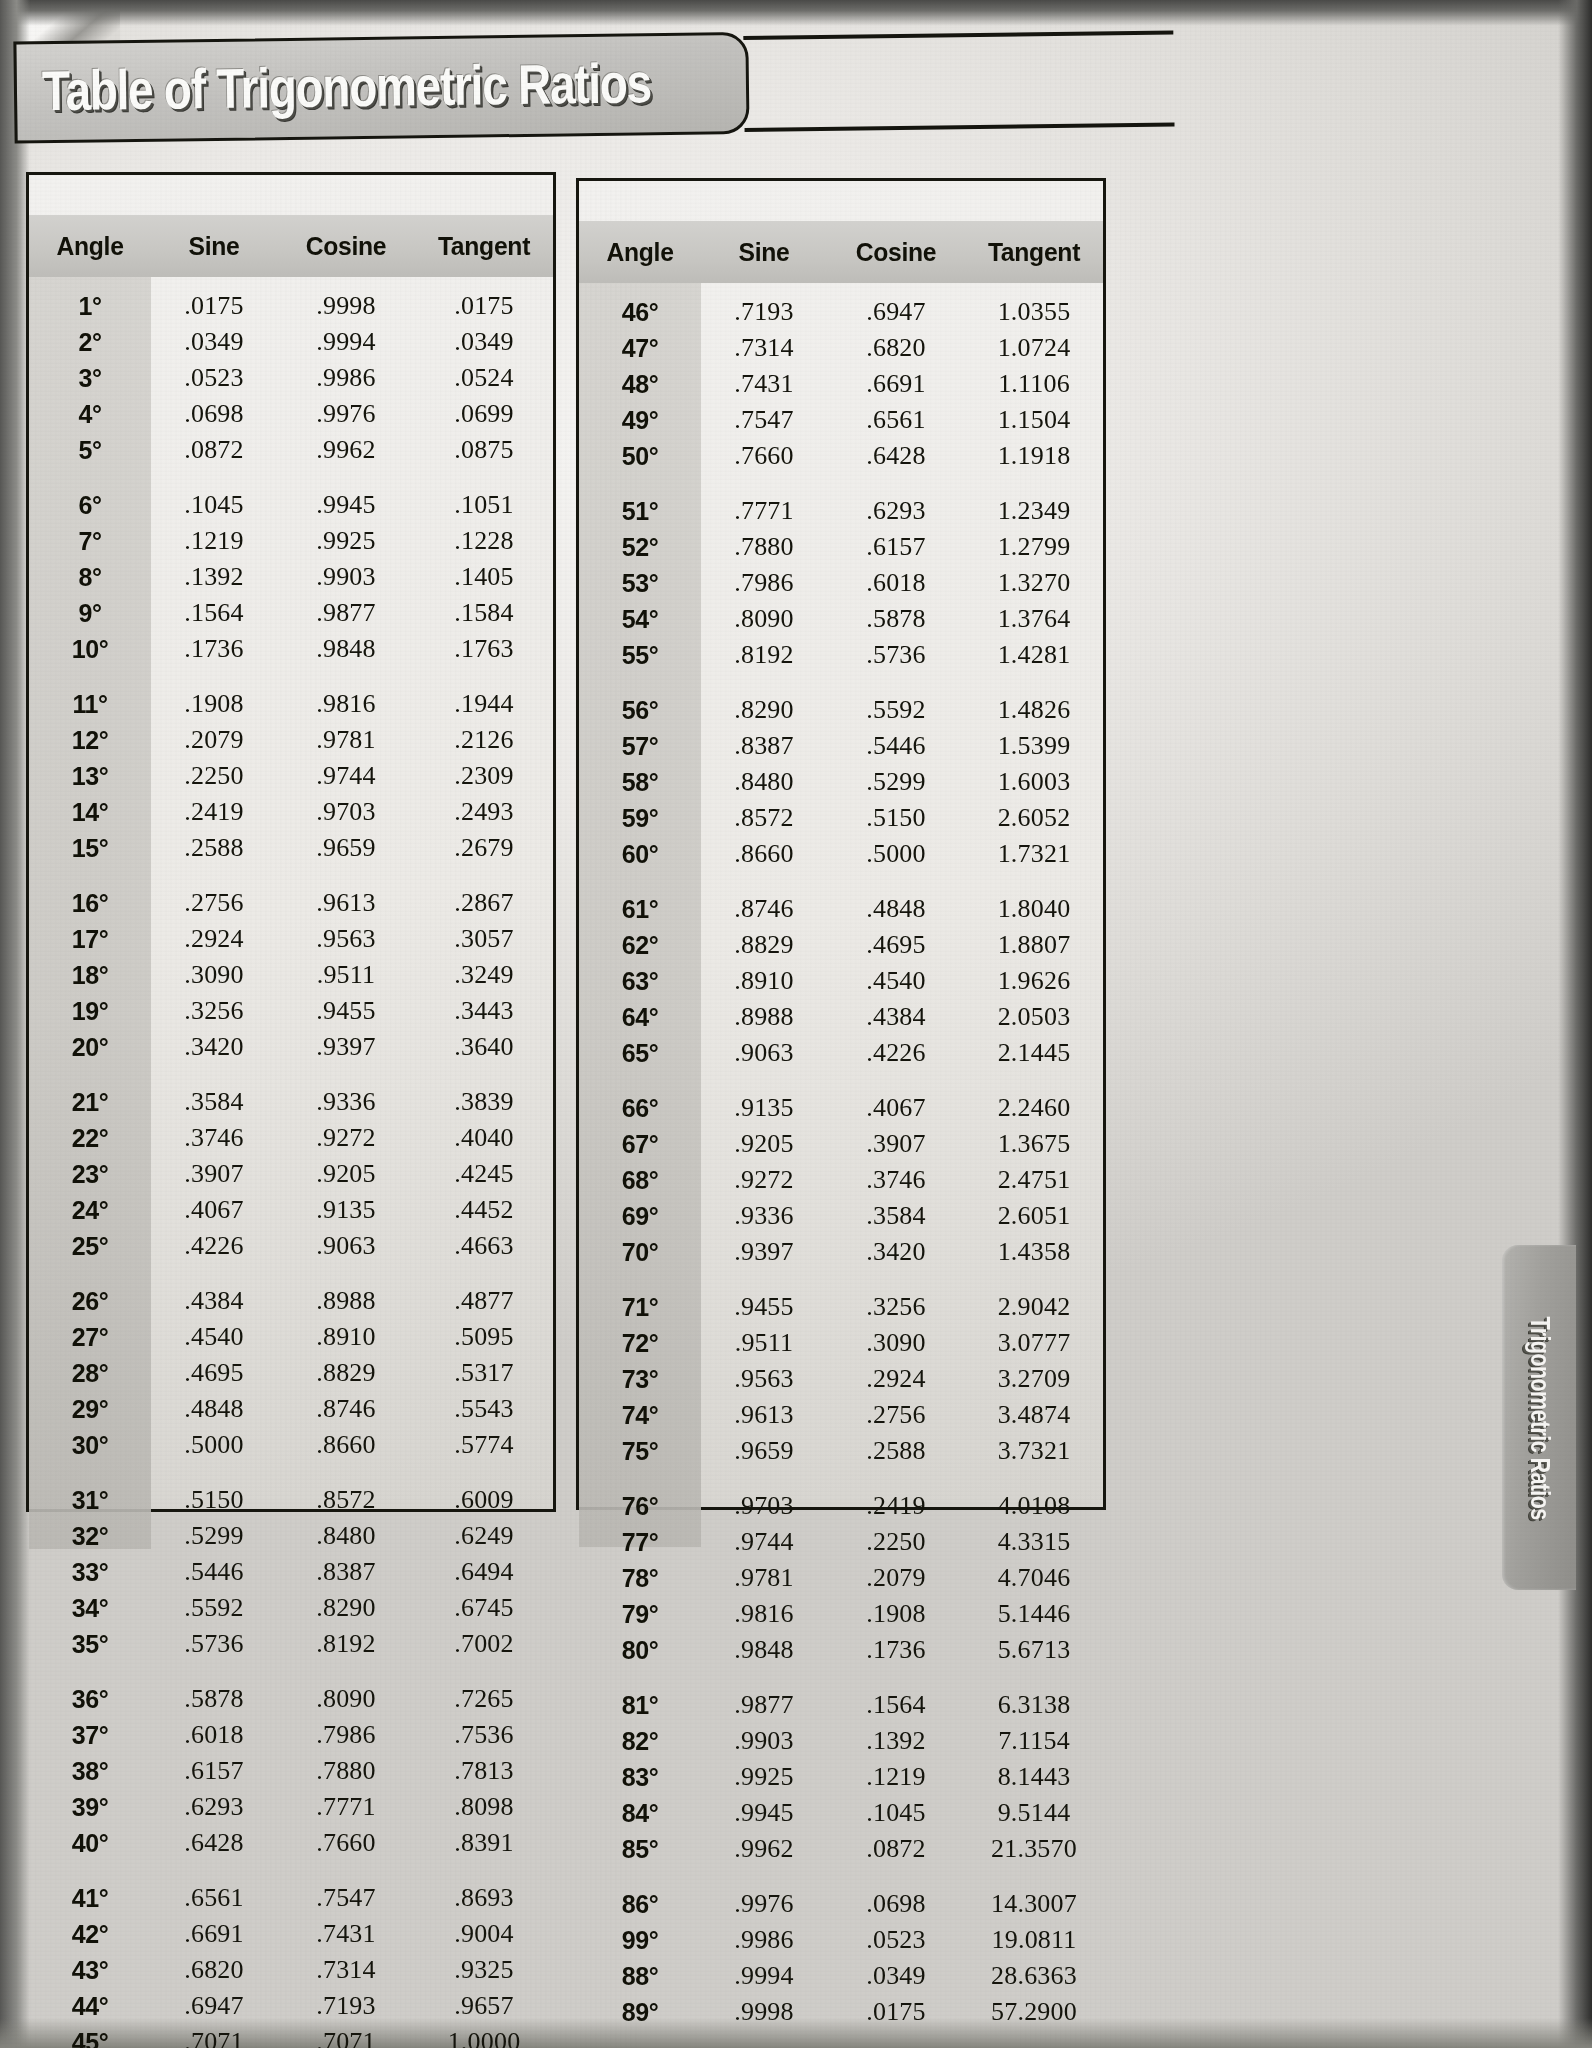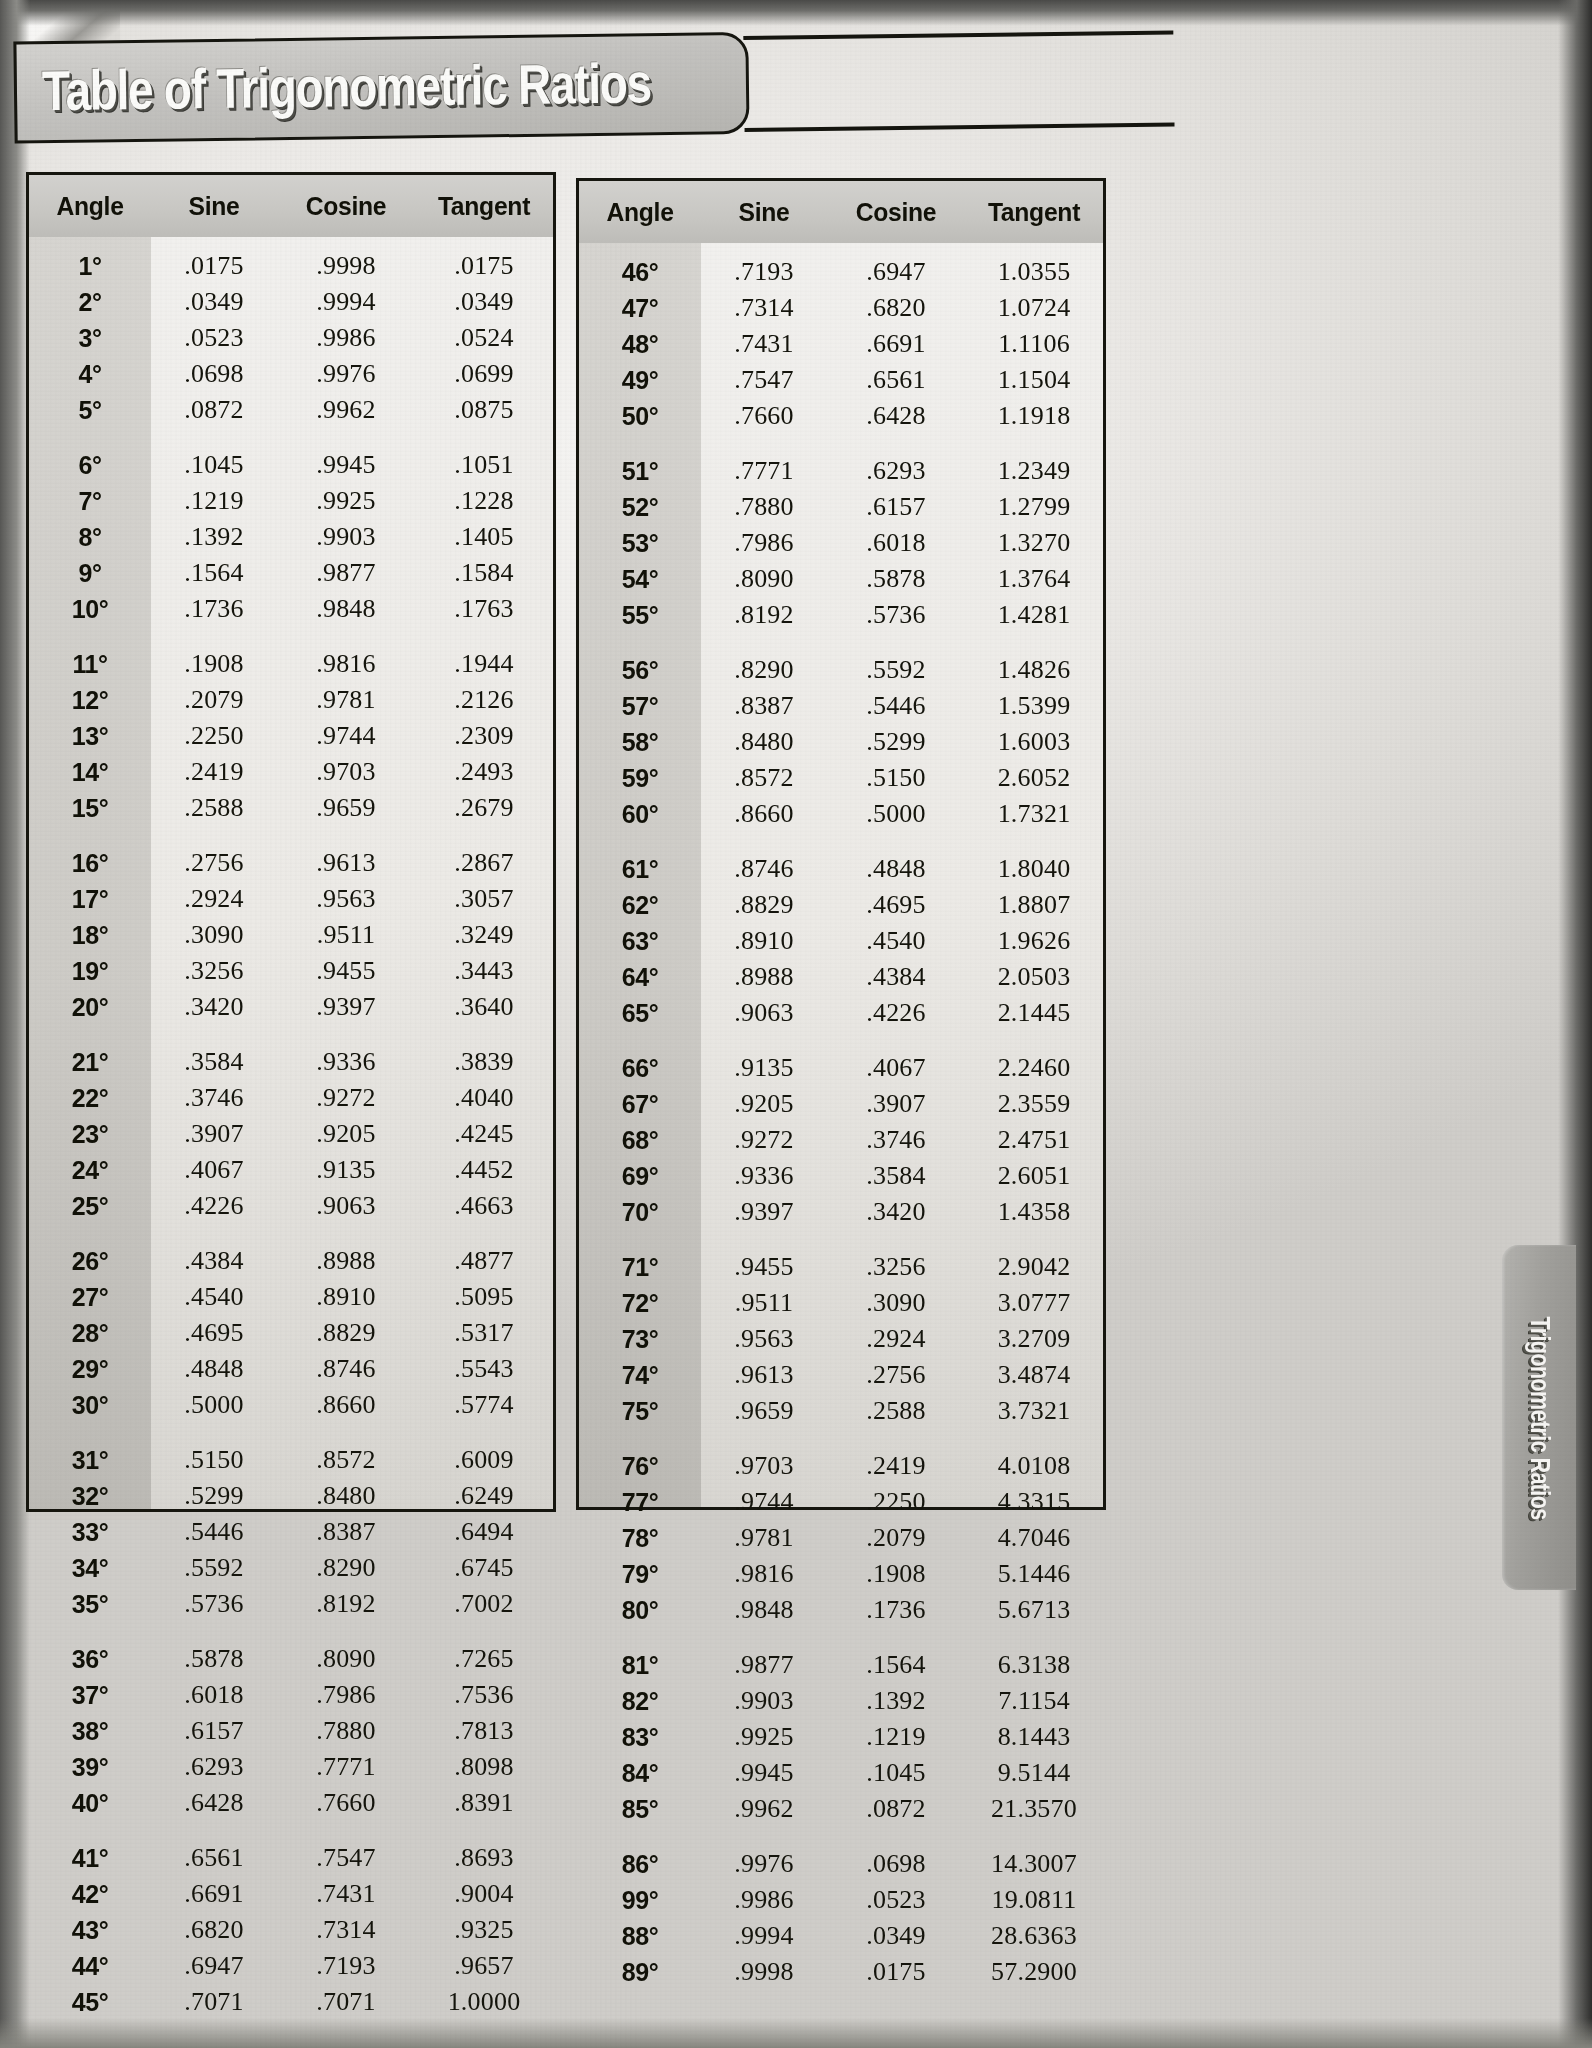--- a/index.html
+++ b/index.html
@@ -136,20 +136,21 @@
     height: 100%;
     background: linear-gradient(180deg, rgba(205,203,198,0.72) 0%, rgba(198,196,191,0.80) 60%, rgba(186,184,179,0.92) 100%);
   }
   .hdr {
     position: relative;
     height: 62px;
     background: linear-gradient(180deg, #d2d1ce 0%, #c7c6c2 60%, #bdbcb8 100%);
     display: flex;
     align-items: center;
     z-index: 2;
+    margin-top: 40px;
   }
   .hdr div {
     font-family: "Liberation Sans", sans-serif;
     font-weight: bold;
     font-size: 26px;
     color: #111108;
     text-align: center;
     letter-spacing: -0.3px;
     transform: scaleX(0.95);
   }
@@ -693,21 +694,21 @@
               <div class="row">
                 <div class="ang">66°</div>
                 <div class="v v1">.9135</div>
                 <div class="v v2">.4067</div>
                 <div class="v v3">2.2460</div>
               </div>
               <div class="row">
                 <div class="ang">67°</div>
                 <div class="v v1">.9205</div>
                 <div class="v v2">.3907</div>
-                <div class="v v3">2.3559</div>
+                <div class="v v3">1.3675</div>
               </div>
               <div class="row">
                 <div class="ang">68°</div>
                 <div class="v v1">.9272</div>
                 <div class="v v2">.3746</div>
                 <div class="v v3">2.4751</div>
               </div>
               <div class="row">
                 <div class="ang">69°</div>
                 <div class="v v1">.9336</div>

